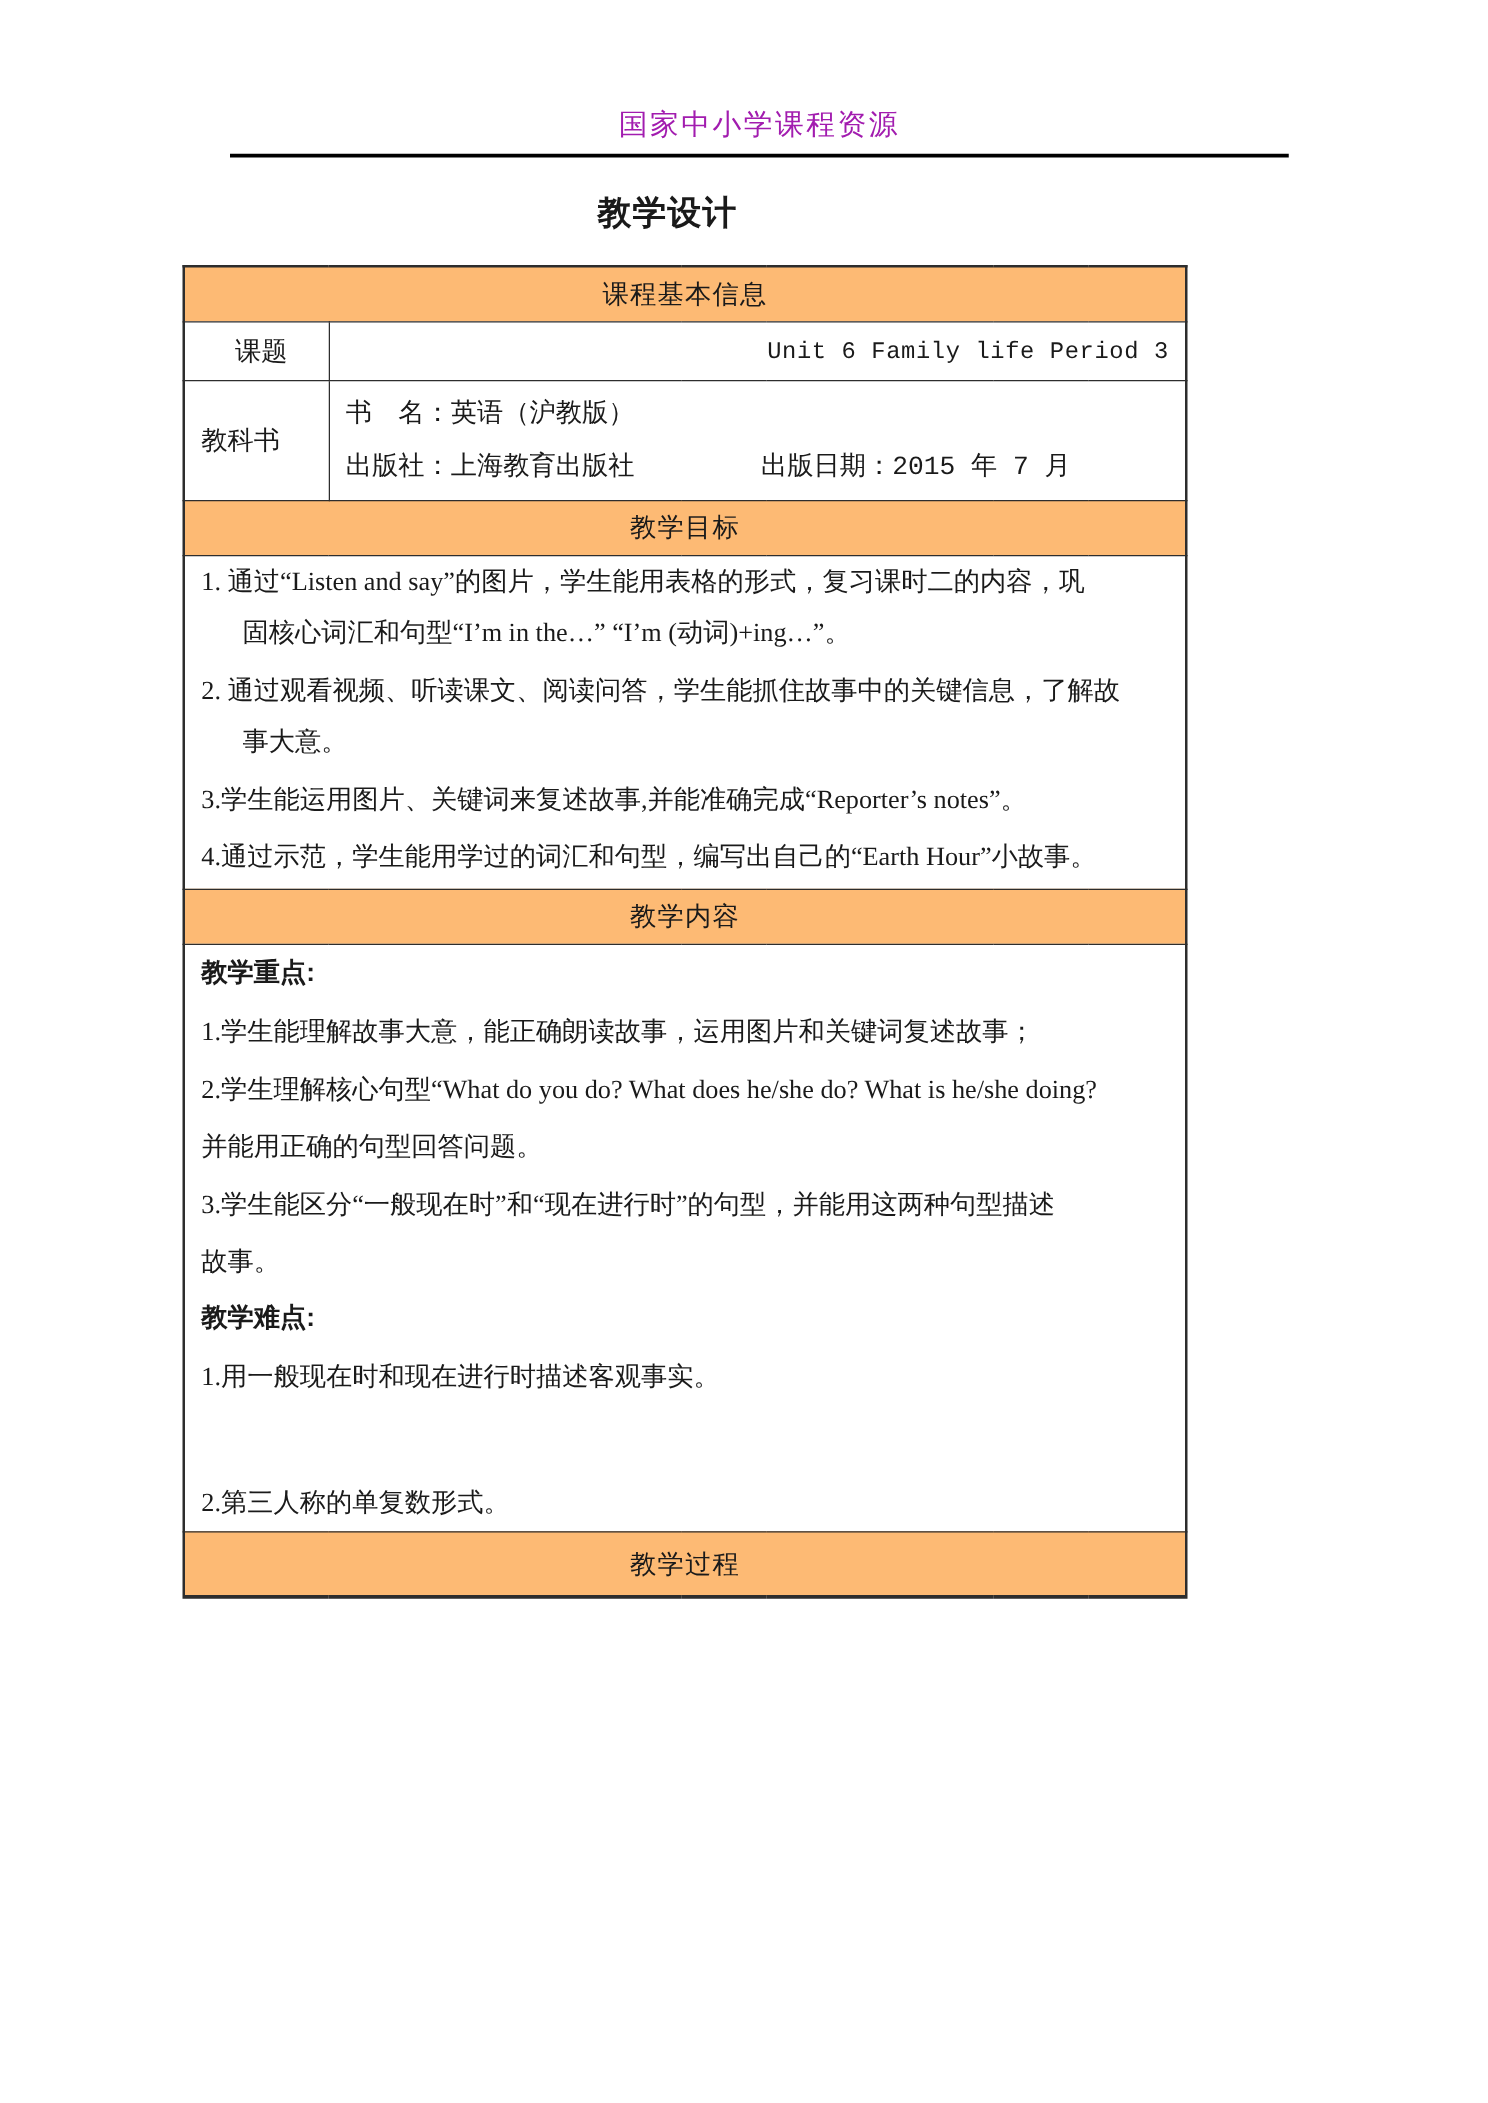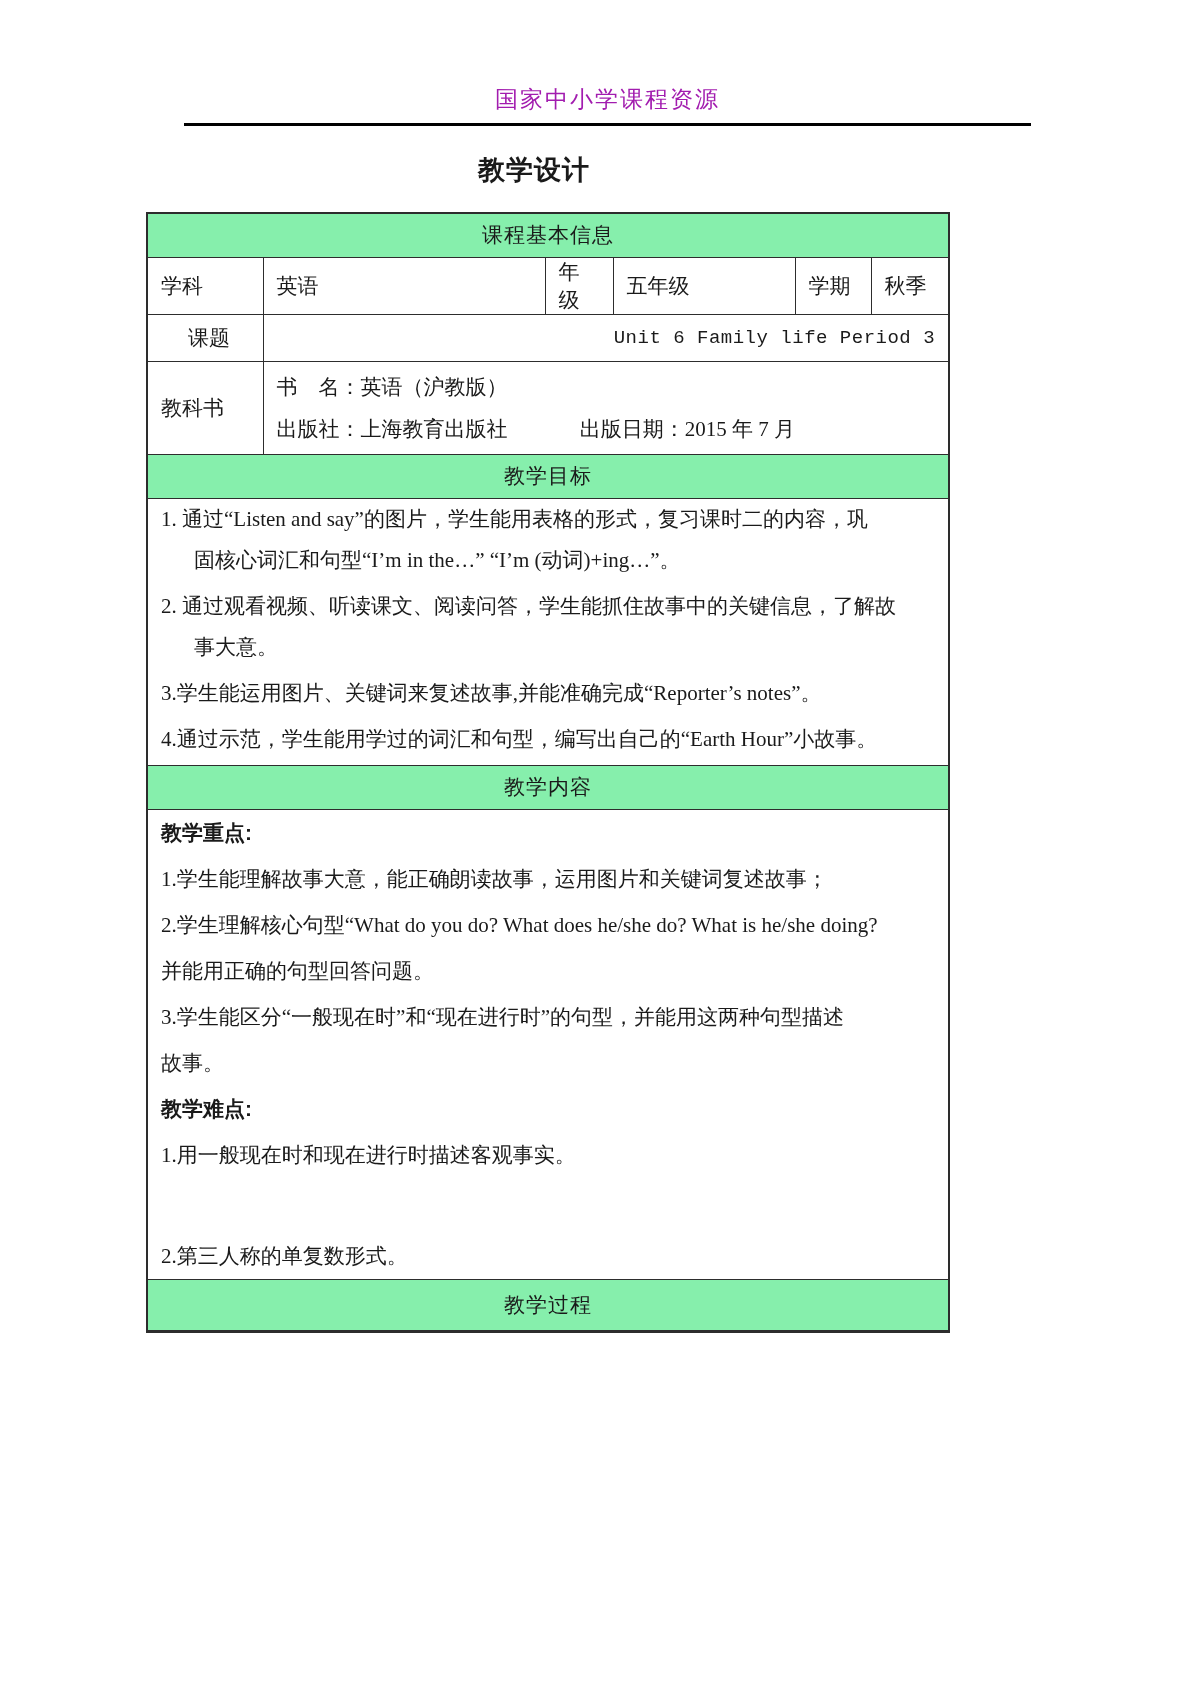--- a/index.html
+++ b/index.html
@@ -46,39 +46,39 @@
     border: 2.5px solid #2d2d2d;
     border-bottom-width: 3px;
     font-size: 21px;
   }
   table.main-table td {
     border: 1.5px solid #2d2d2d;
     padding: 0 13px;
     vertical-align: middle;
   }
   td.band {
-    background: #86efac;
+    background: #fdba74;
     text-align: center;
     height: 44px;
     border-top-width: 2.5px;
     border-bottom-width: 2.5px;
     letter-spacing: 1px;
   }
   tr.info-row td { height: 46px; }
   tr.topic-row td { height: 47px; padding-left: 40px; }
   td.mono-val {
     font-family: "Liberation Mono", "DejaVu Sans Mono", monospace;
     font-size: 19px;
     letter-spacing: 0.5px;
     text-align: right;
   }
   tr.book-row td { height: 90px; vertical-align: middle; }
   .book-cell-inner { padding: 4px 0; }
   .book-line { line-height: 42px; white-space: nowrap; }
-  .pub-date { margin-left: 67px; }
+  .pub-date { margin-left: 96px; font-family: Liberation Mono, monospace; }
 
   td.objectives-cell { vertical-align: top; padding: 12px 13px 6px 13px; margin-top: 28px; }
   .obj-item { margin-bottom: 5px; }
   .obj-line { line-height: 41px; white-space: nowrap; }
   .obj-line.cont { padding-left: 33px; }
 
   td.content-cell { vertical-align: top; padding: 12px 13px 10px 13px; height: 368px; }
   .ct-label {
     font-family: "Liberation Sans", "DejaVu Sans", sans-serif;
     font-weight: 700;
@@ -110,28 +110,20 @@
       <col style="width:182px">
       <col style="width:76px">
       <col style="width:78px">
     </colgroup>
 
     <tbody>
         <tr>
       <td class="band" colspan="6">课程基本信息</td>
     </tr>
 
-    <tr class="info-row">
-      <td>学科</td>
-      <td>英语</td>
-      <td>年级</td>
-      <td>五年级</td>
-      <td>学期</td>
-      <td>秋季</td>
-    </tr>
 
     <tr class="topic-row">
       <td>课题</td>
       <td colspan="5" class="mono-val">Unit 6 Family life Period 3</td>
     </tr>
 
     <tr class="book-row">
       <td>教科书</td>
       <td colspan="5">
         <div class="book-cell-inner">

